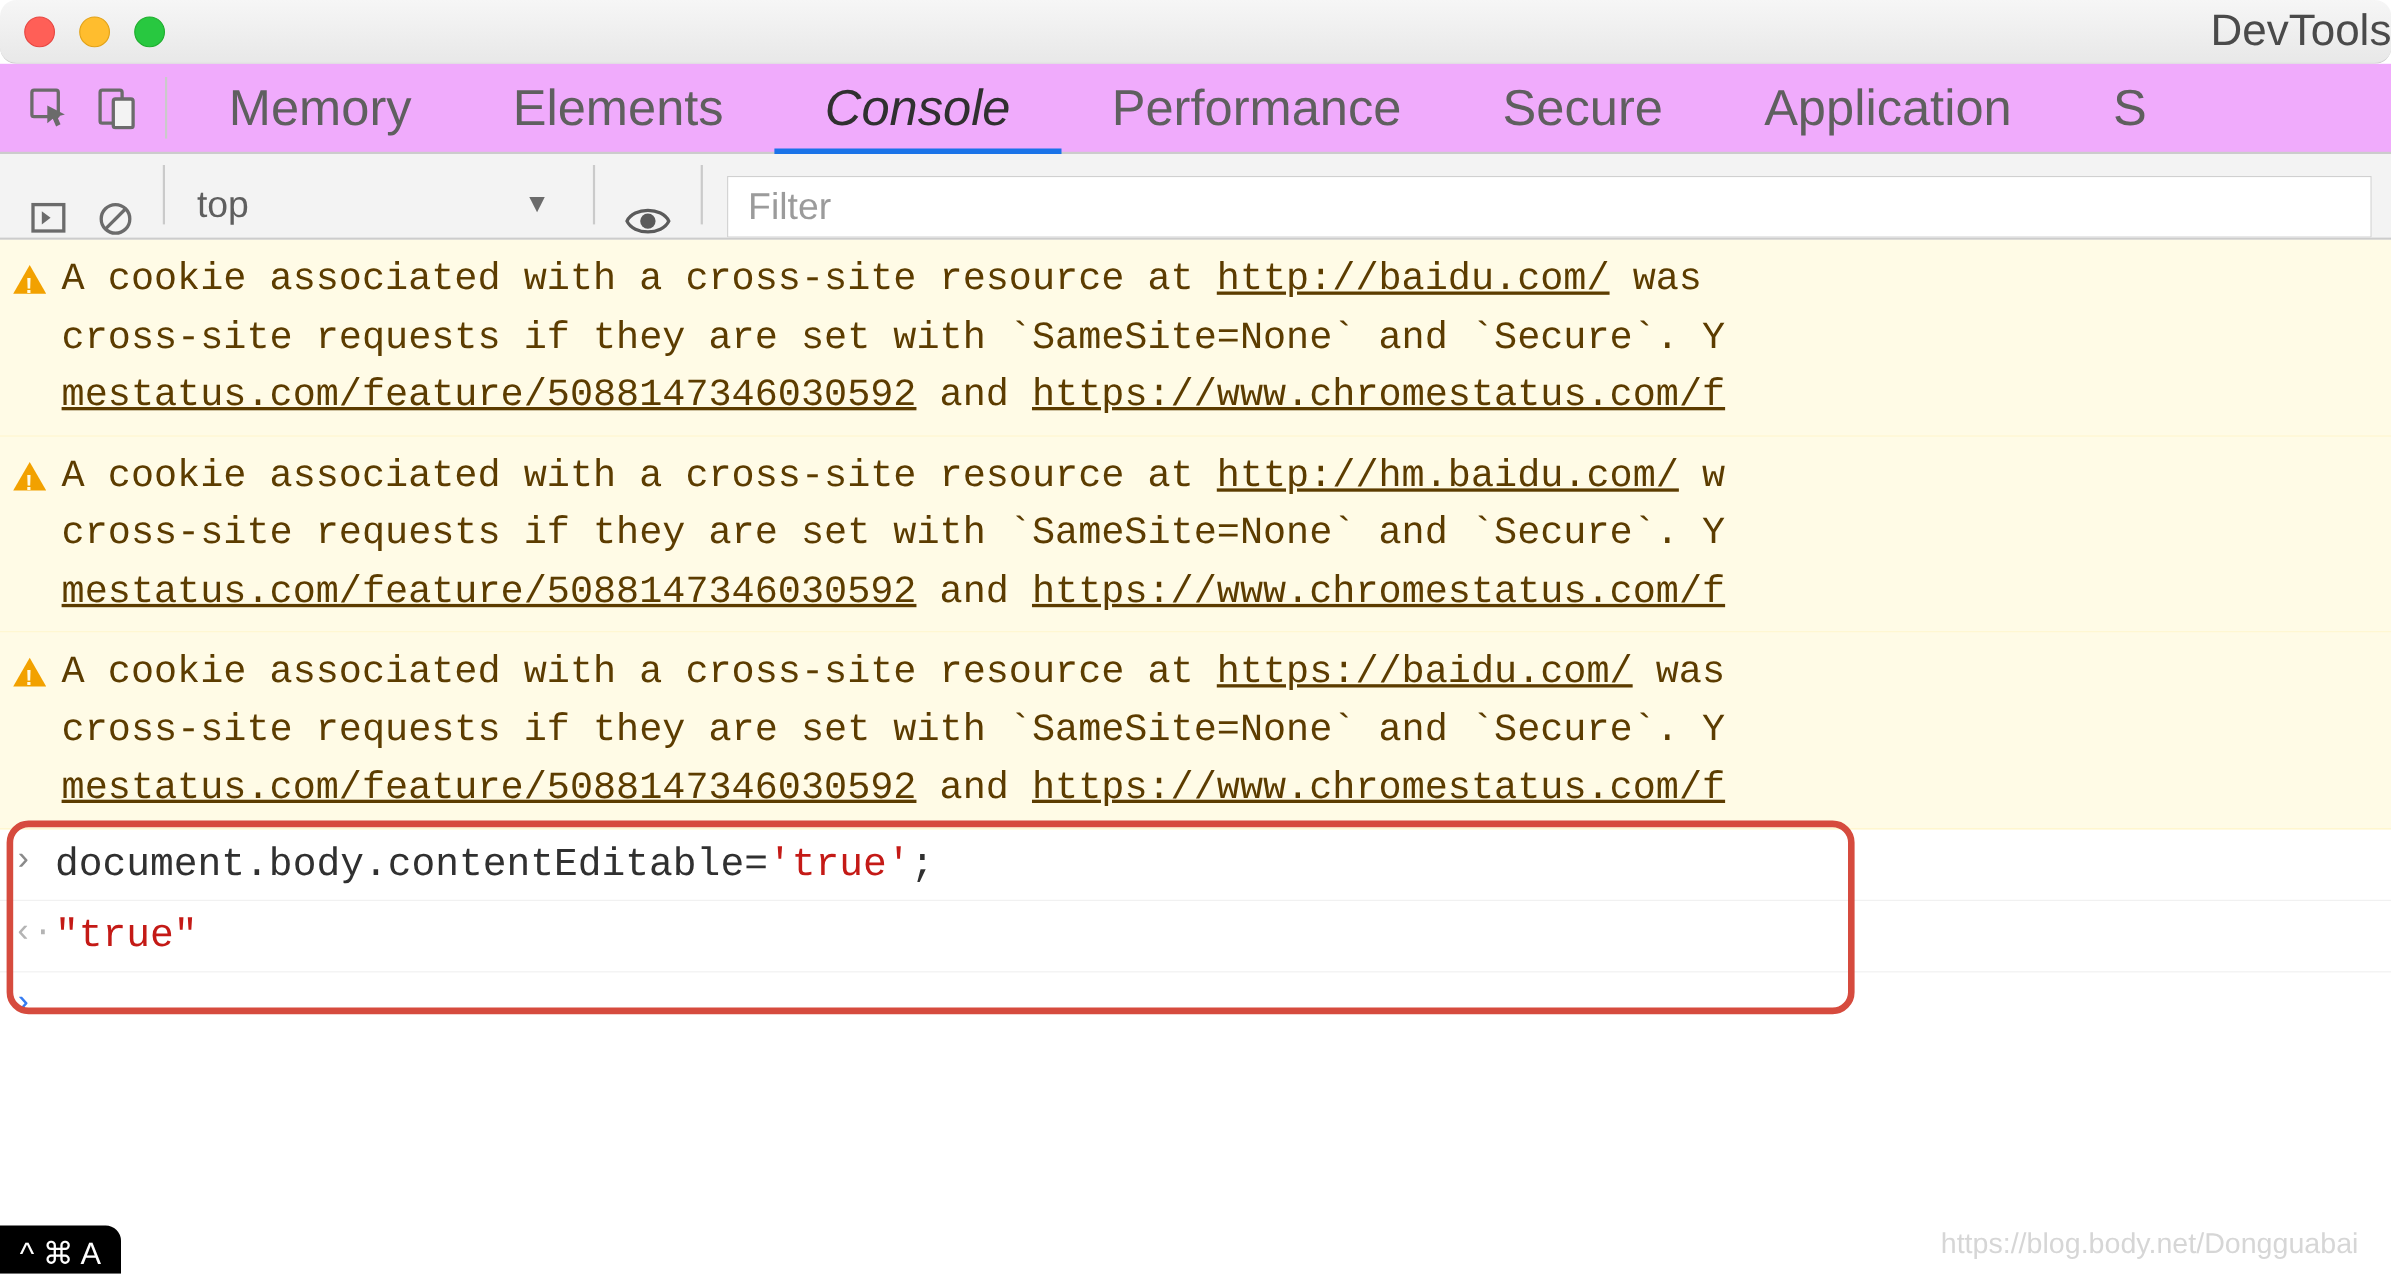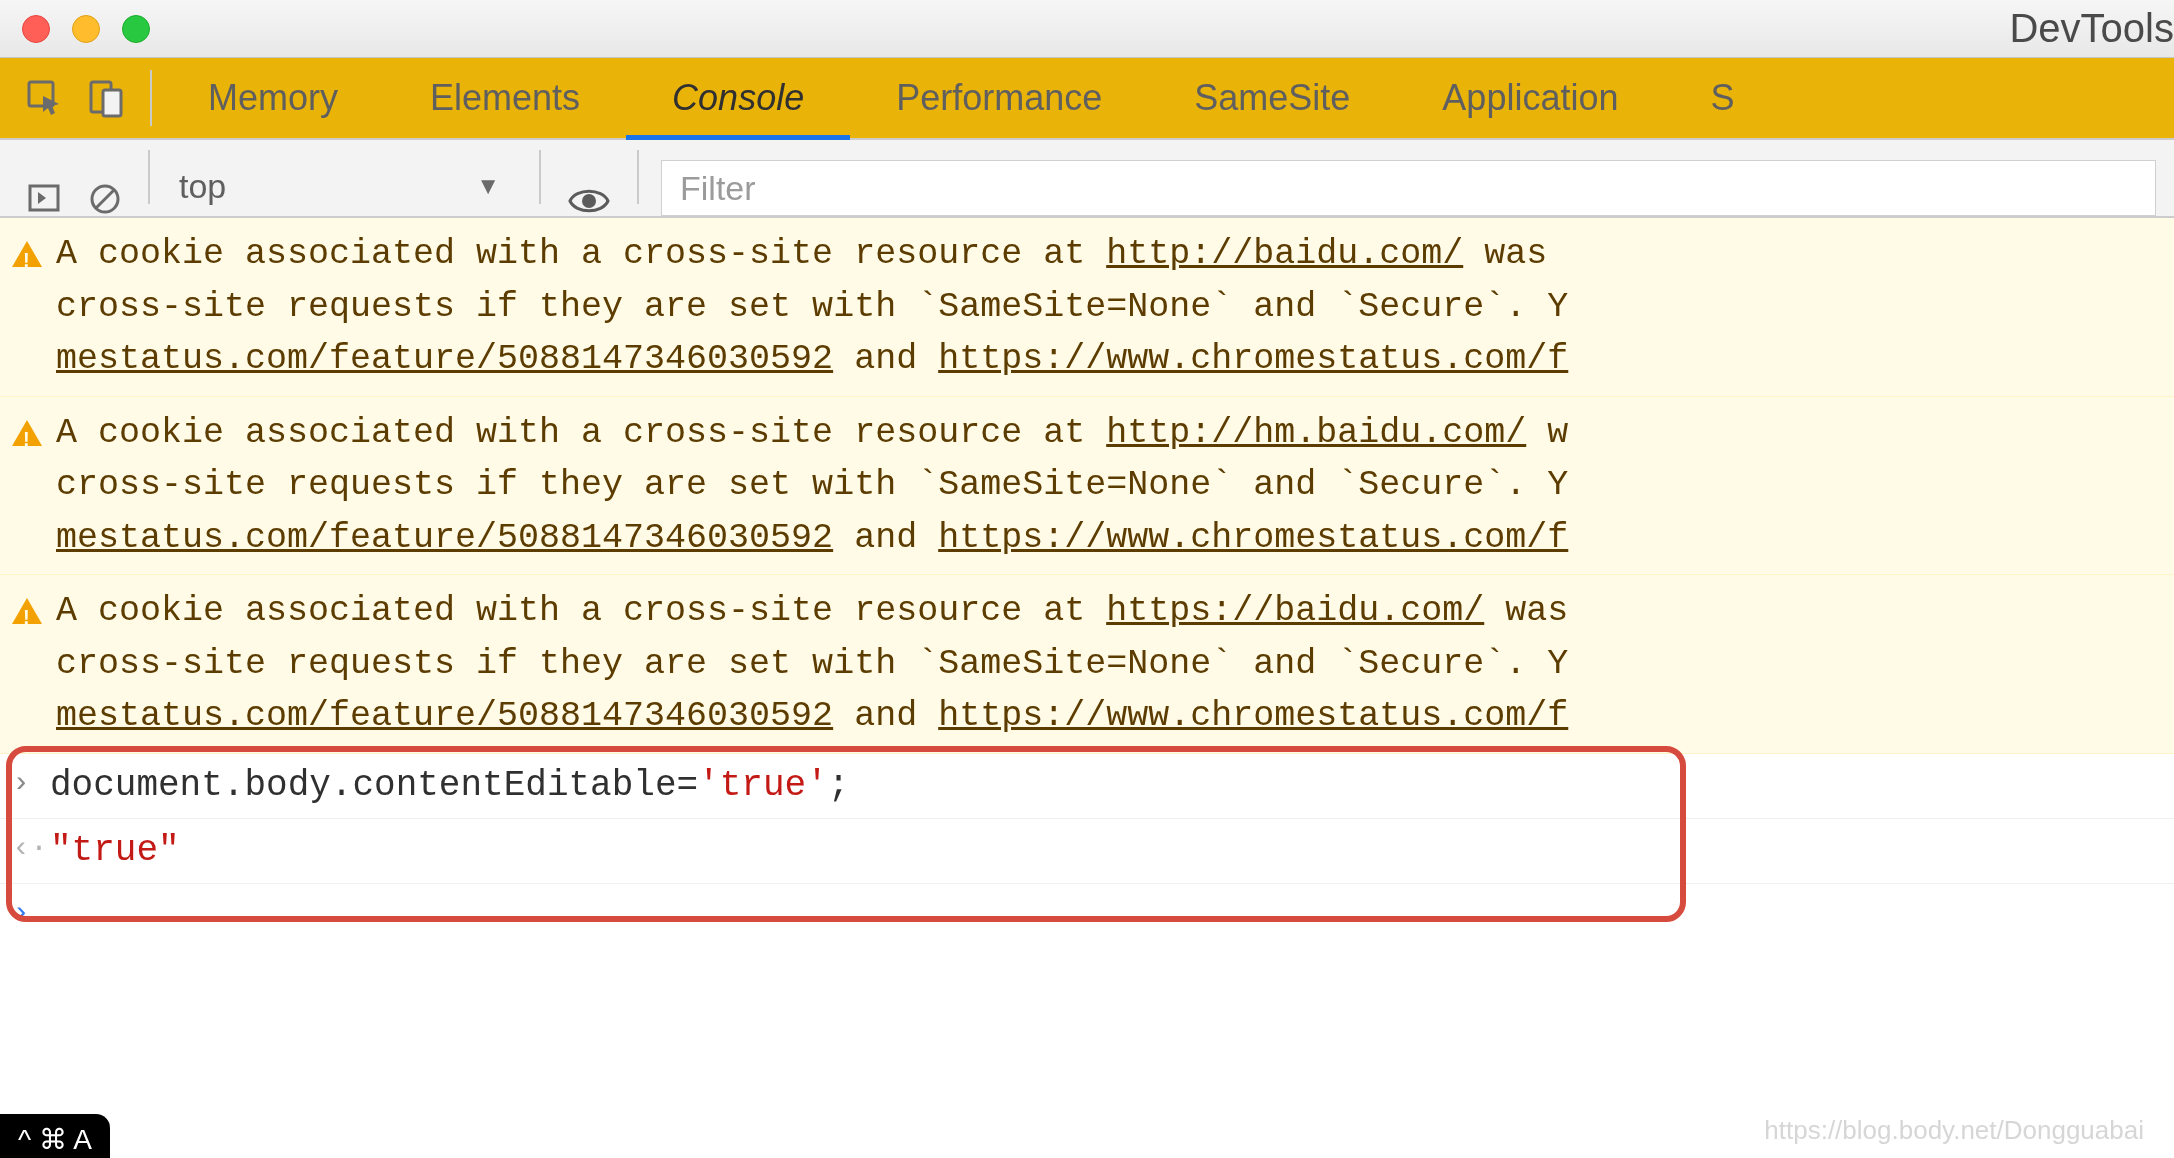--- a/index.html
+++ b/index.html
@@ -14,20 +14,21 @@
 
   
   .titlebar {
     height: 58px;
     width: 100%;
     background: linear-gradient(#f6f6f6, #e8e8e8);
     display: flex;
     align-items: center;
     position: relative;
     border-bottom: 1px solid #c6c6c6;
+    border-radius: 15px;
   }
   .traffic-lights {
     display: flex;
     gap: 22px;
     padding-left: 22px;
   }
   .traffic-light {
     width: 28px; height: 28px; border-radius: 50%;
   }
   .tl-close    { background:#ff5f57; border:1px solid #e64540; }
@@ -47,22 +48,22 @@
     overflow: hidden;
   }
 
   
   .tabbar {
     height: 82px;
     width: 100%;
     display: flex;
     align-items: stretch;
     border-bottom: 2px solid #cccccc;
-    background: #eab308;
-    font-size: 36px;
+    background: #f0abfc;
+    font-size: 46px;
     color: #5f5f5f;
   }
   .tabbar .icon-btn {
     width: 70px;
     display: flex;
     align-items: center;
     justify-content: center;
   }
   .tabbar .divider {
     width: 2px;
@@ -282,21 +283,21 @@
   <div class="tab">
       <span>Elements</span>
     </div>
   <div class="tab active">
       <span>Console</span>
     </div>
   <div class="tab">
       <span>Performance</span>
     </div>
   <div class="tab">
-      <span>SameSite</span>
+      <span>Secure</span>
     </div>
   <div class="tab">
       <span>Application</span>
     </div>
   <div class="tab" style="padding-right:0;">
       <span>S</span>
     </div>
 </div>
 
 <div class="console-toolbar">

